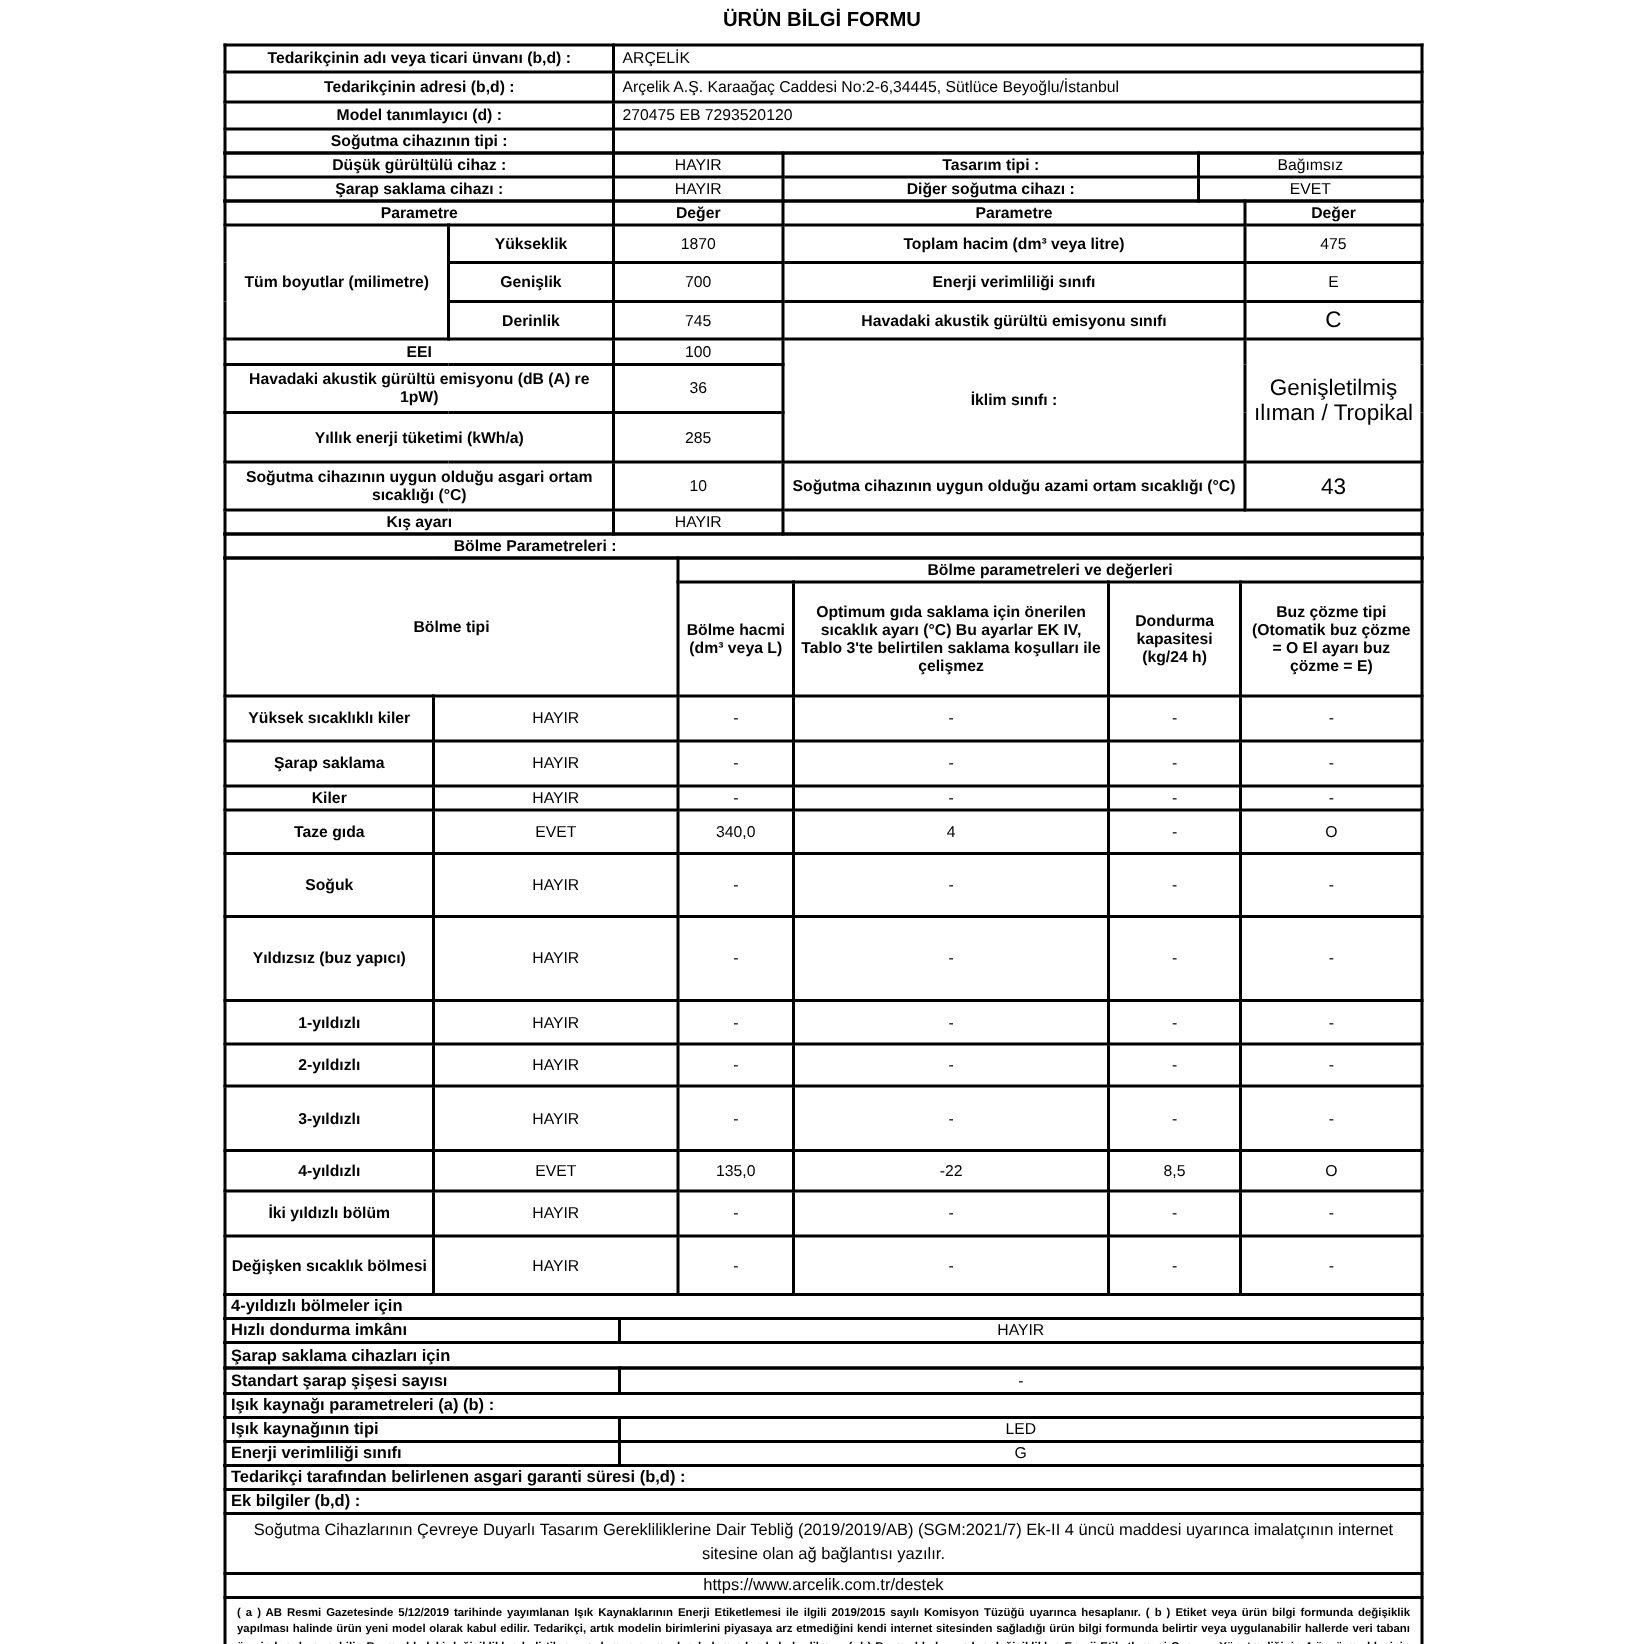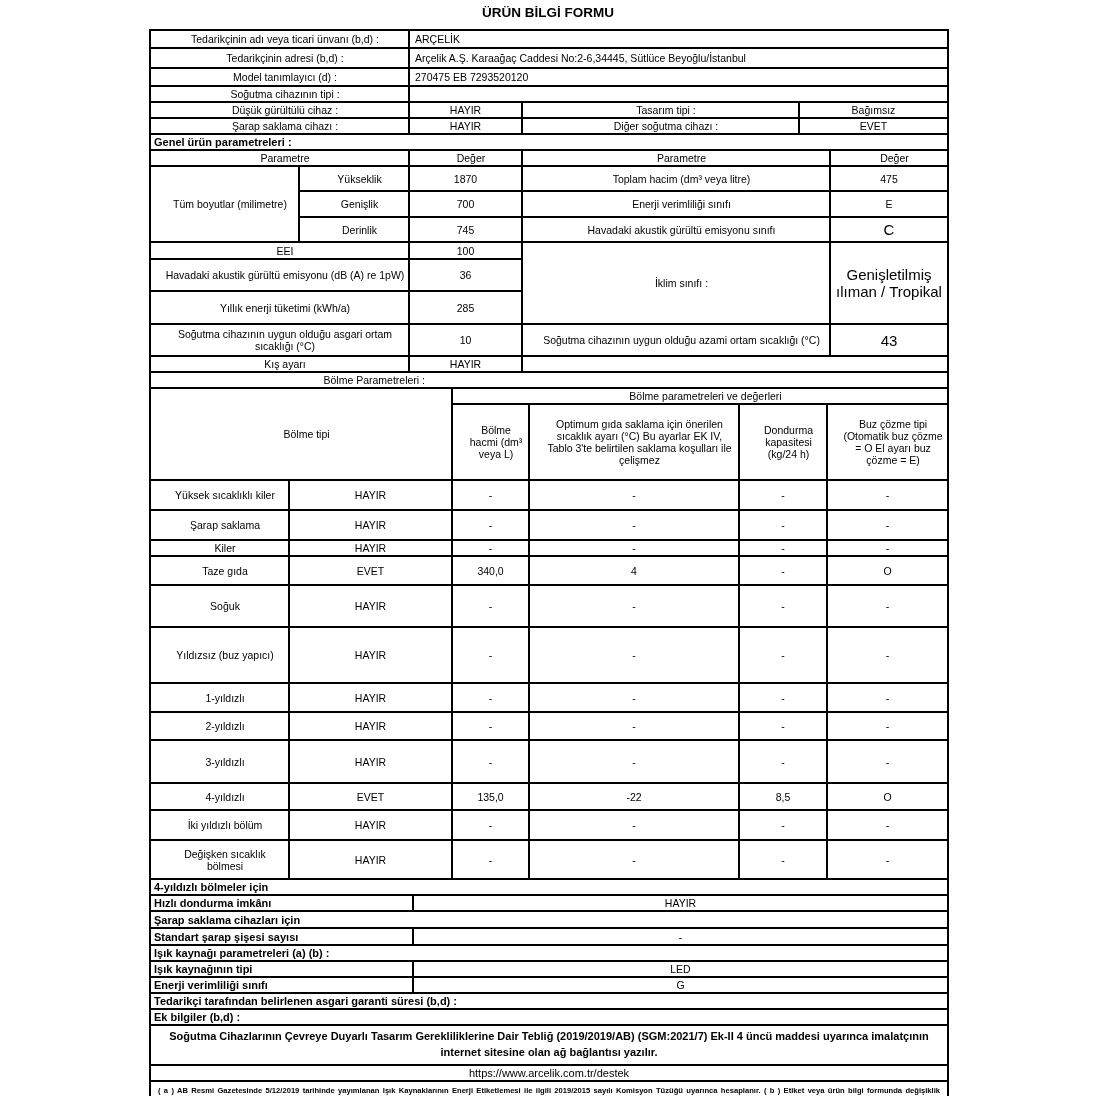--- a/index.html
+++ b/index.html
@@ -26,28 +26,28 @@
   table + table { margin-top: -2px; }
   td {
     border: 2px solid #000;
     font-size: 10.5px;
     padding: 1px 3px;
     text-align: center;
     vertical-align: middle;
     overflow: hidden;
     word-wrap: break-word;
   }
-  .b  { font-weight: normal; padding-left: 14px; }
+  .b  { font-weight: bold; }
   .tl { text-align: left; padding-left: 5px; }
   .lg { font-size: 15px; }
   .md { font-size: 13.5px; }
   .section-left { text-align: left; font-weight: bold; font-size: 11px; padding-left: 3px; }
   .center-in-left { display: inline-block; width: 255px; text-align: right; }
   .reg {
-    font-weight: bold; font-size: 11px; line-height: 1.45;
+    font-weight: normal; font-size: 11px; line-height: 1.45;
     padding: 3px 0;
     border-radius: 12px;
   }
   .url-row { font-size: 11px; }
   .footnote {
     font-weight: bold;
     font-size: 7.6px;
     line-height: 1.5;
     text-align: justify;
     text-align-last: center;
@@ -102,30 +102,20 @@
     </tr>
     <tr style="height:16px">
       <td class="b">Şarap saklama cihazı :</td>
       <td>HAYIR</td>
       <td class="b">Diğer soğutma cihazı :</td>
       <td>EVET</td>
     </tr>
   </tbody>
     </table>
 
-  <table>
-    <colgroup>
-        <col style="width:798px">
-      </colgroup>
-    <tbody>
-        <tr style="height:14px">
-      <td class="section-left">Genel ürün parametreleri :</td>
-    </tr>
-  </tbody>
-    </table>
 
   <table>
     <colgroup>
         <col style="width:149px">
         <col style="width:110px">
         <col style="width:113px">
         <col style="width:308px">
         <col style="width:118px">
       </colgroup>
     <tbody>

